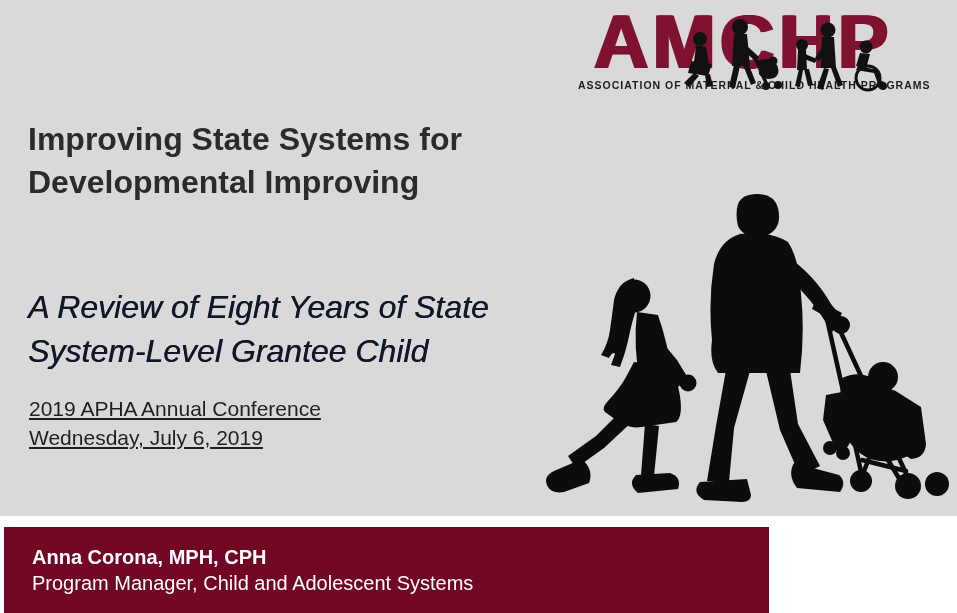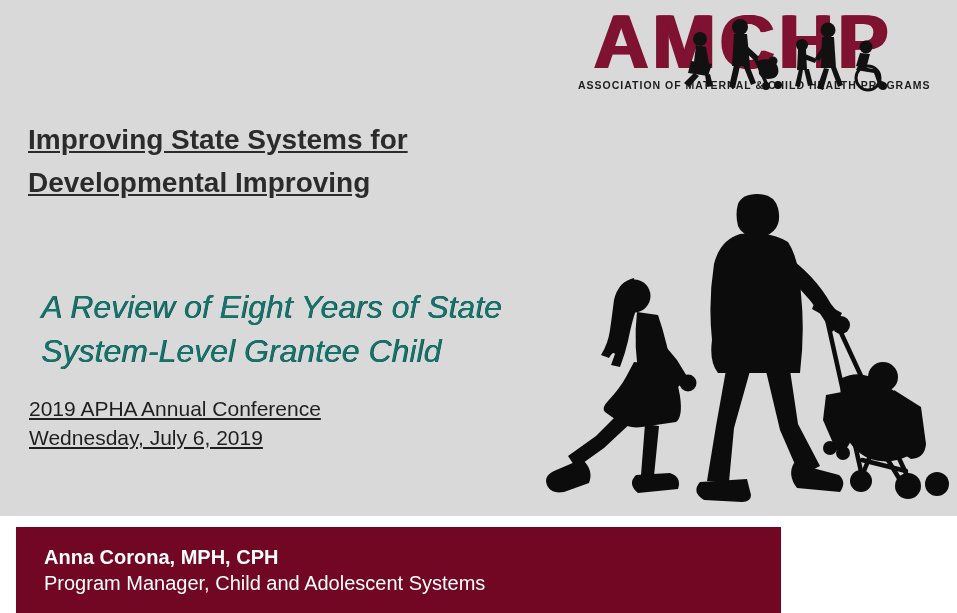--- a/index.html
+++ b/index.html
@@ -18,21 +18,21 @@
     position: absolute; left: 0; top: 0;
     width: 957px; height: 516px;
     background: #d9d9d9;
   }
   .white-strip {
     position: absolute; left: 0; top: 516px;
     width: 957px; height: 11px;
     background: #ffffff;
   }
   .footer {
-    position: absolute; left: 16px; top: 527px;
+    position: absolute; left: 4px; top: 527px;
     width: 765px; height: 86px;
     background: #720724;
     color: #ffffff;
     padding: 17px 0 0 28px;
   }
   .footer .name { font-size: 20px; font-weight: bold; line-height: 26px; }
   .footer .role { font-size: 20px; font-weight: normal; line-height: 26px; }
 
   .logo {
     position: absolute; left: 578px; top: 6px;
@@ -58,33 +58,31 @@
     font-size: 10.5px;
     font-weight: bold;
     letter-spacing: 1px;
     color: #1c1c1c;
     white-space: nowrap;
   }
 
   .title {
     position: absolute; left: 28px; top: 118px;
     width: 545px;
-    font-size: 28px; font-weight: bold;
+    font-size: 32px; font-weight: bold;
     line-height: 43px;
     color: #2b2b2b;
-    text-decoration: underline;
   }
   .subtitle {
     position: absolute; left: 28px; top: 285px;
     width: 545px;
     font-size: 32px; font-style: italic; font-weight: normal;
     text-shadow: 0.4px 0 0 #1f1f1f;
     line-height: 44px;
-    color: #0f766e;
-    margin-left: 13px;
+    color: #0f172a;
   }
   .event-info {
     position: absolute; left: 29px; top: 394px;
     width: 420px;
     font-size: 21px;
     line-height: 29px;
     color: #1f1f1f;
     text-decoration: underline;
   }
   .family-art {

